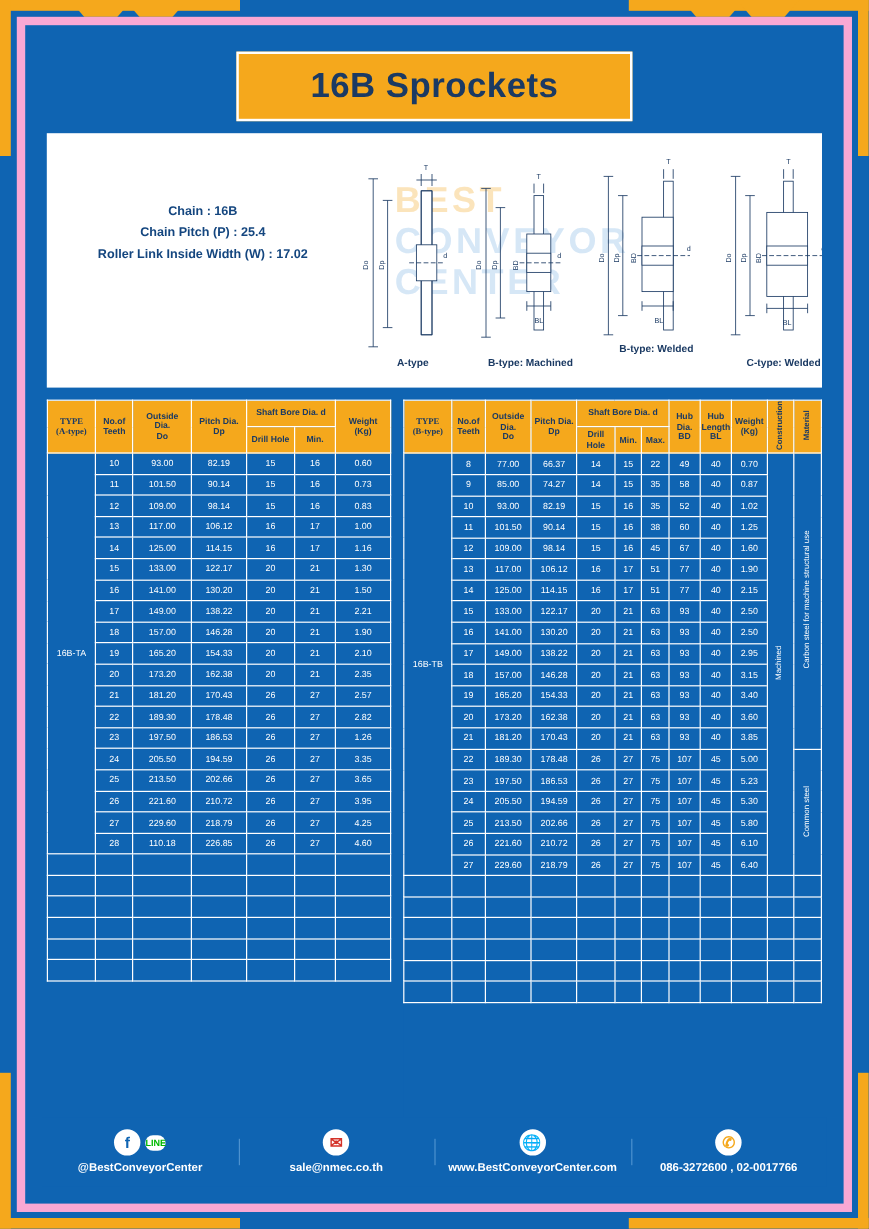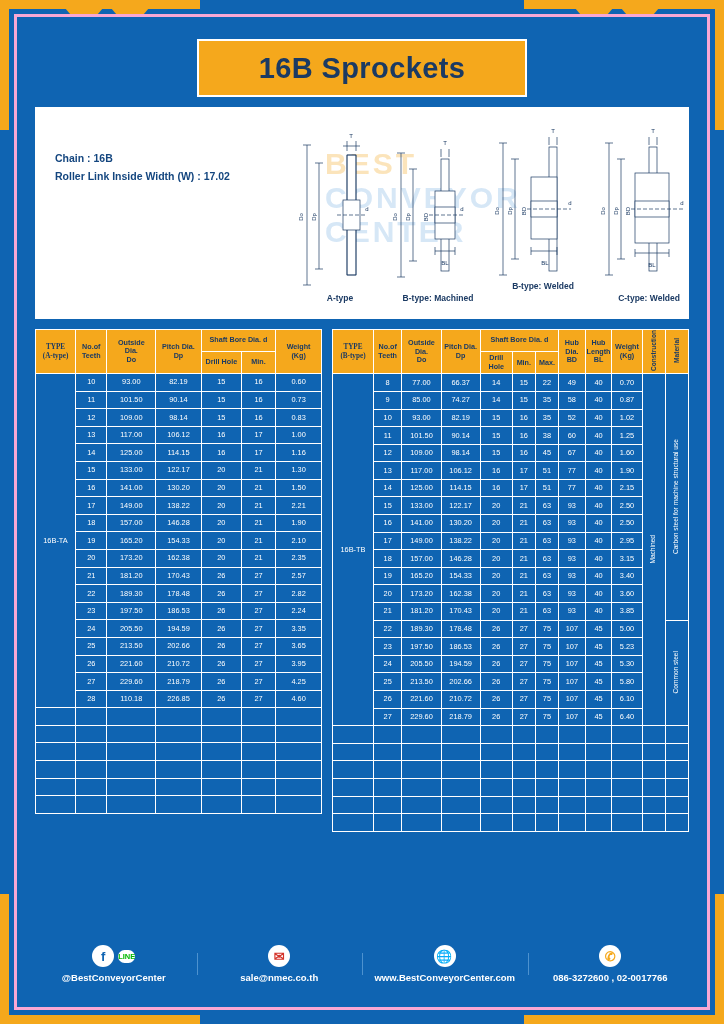--- a/index.html
+++ b/index.html
@@ -35,21 +35,21 @@
   }
   .chev-l { left: 58px; top: 0; border-left: 26px solid transparent; border-right: 26px solid transparent; border-top: 30px solid #f5a81c; }
   .chev-l2 { left: 104px; top: 0; border-left: 26px solid transparent; border-right: 26px solid transparent; border-top: 30px solid #f5a81c; }
   .chev-r { right: 58px; top: 0; border-left: 26px solid transparent; border-right: 26px solid transparent; border-top: 30px solid #f5a81c; }
   .chev-r2 { right: 104px; top: 0; border-left: 26px solid transparent; border-right: 26px solid transparent; border-top: 30px solid #f5a81c; }
 
   .inner {
     position: absolute;
     left: 14px; top: 14px; right: 14px; bottom: 14px;
     background: #0f64b2;
-    border: 3px solid #f9a8d4;
+    border: 7px solid #f9a8d4;
   }
 
   
   .title-wrap {
     position: absolute; top: 22px; left: 0; right: 0;
     display: flex; justify-content: center;
   }
   .title-box {
     background: #f5a81c;
     width: 330px; height: 58px;
@@ -65,21 +65,22 @@
 
   
   .spec-panel {
     position: absolute; left: 18px; right: 18px; top: 90px; height: 212px;
     background: #fff;
     display: flex;
     overflow: hidden;
   }
   .spec-text {
     width: 240px;
-    padding: 42px 0 0 20px;
+    padding: 56px 0 0 20px;
+    text-align: center;
   }
   .spec-text div {
     color: #14467f;
     font-size: 10.5px;
     font-weight: bold;
     line-height: 18px;
     white-space: nowrap;
   }
   .spec-draw {
     flex: 1;
@@ -210,20 +211,21 @@
 
     <div class="title-wrap">
       <div class="title-box">
         <span>16B Sprockets</span>
       </div>
     </div>
 
     <div class="spec-panel">
       <div class="spec-text">
         <div>Chain  :  16B</div>
+        <div>Chain Pitch (P)  :  25.4</div>
         <div>Roller Link Inside Width (W)  :  17.02</div>
       </div>
       <div class="spec-draw">
         <div class="watermark">
           <div>BEST</div>
           <div class="wm2">CONVEYOR</div>
           <div class="wm2">CENTER</div>
         </div>
 
         <svg class="sprocket-fig" style="left:10px; top:18px;" width="110" height="170" viewBox="0 0 110 170">
@@ -480,21 +482,21 @@
                 <td>26</td>
                 <td>27</td>
                 <td>2.82</td>
               </tr>
               <tr>
                 <td>23</td>
                 <td>197.50</td>
                 <td>186.53</td>
                 <td>26</td>
                 <td>27</td>
-                <td>2.24</td>
+                <td>1.26</td>
               </tr>
               <tr>
                 <td>24</td>
                 <td>205.50</td>
                 <td>194.59</td>
                 <td>26</td>
                 <td>27</td>
                 <td>3.35</td>
               </tr>
               <tr>

